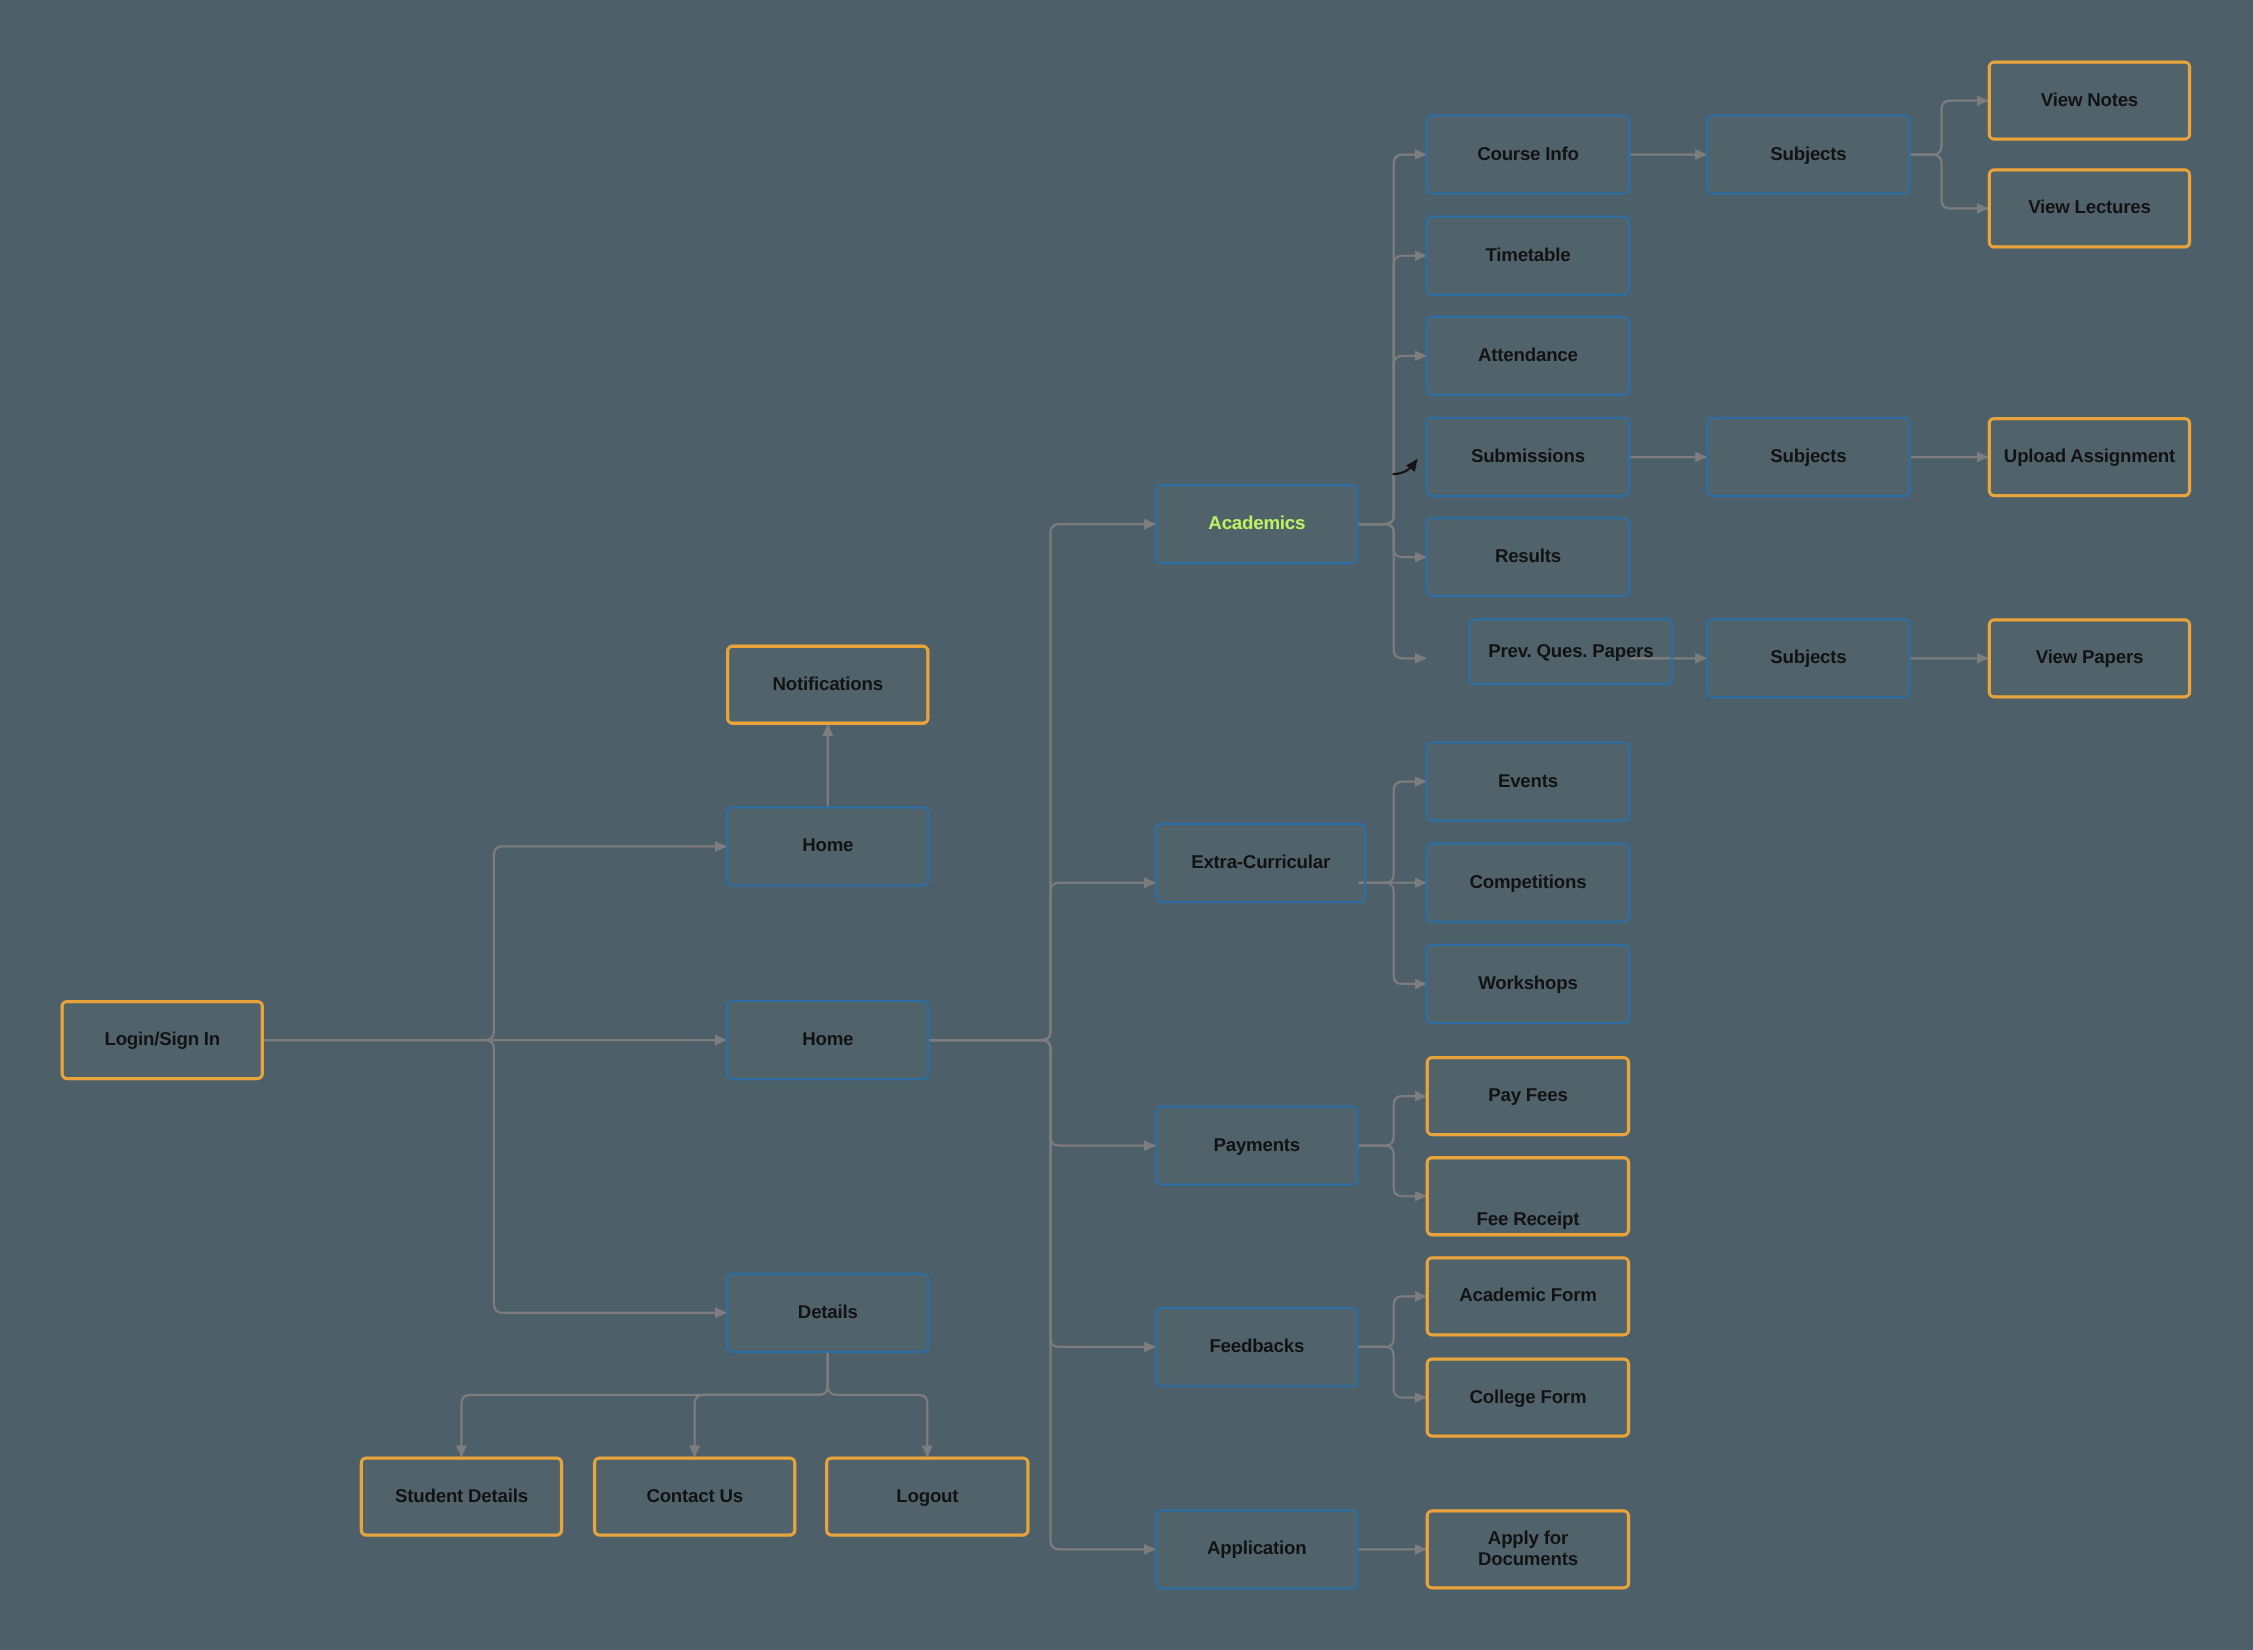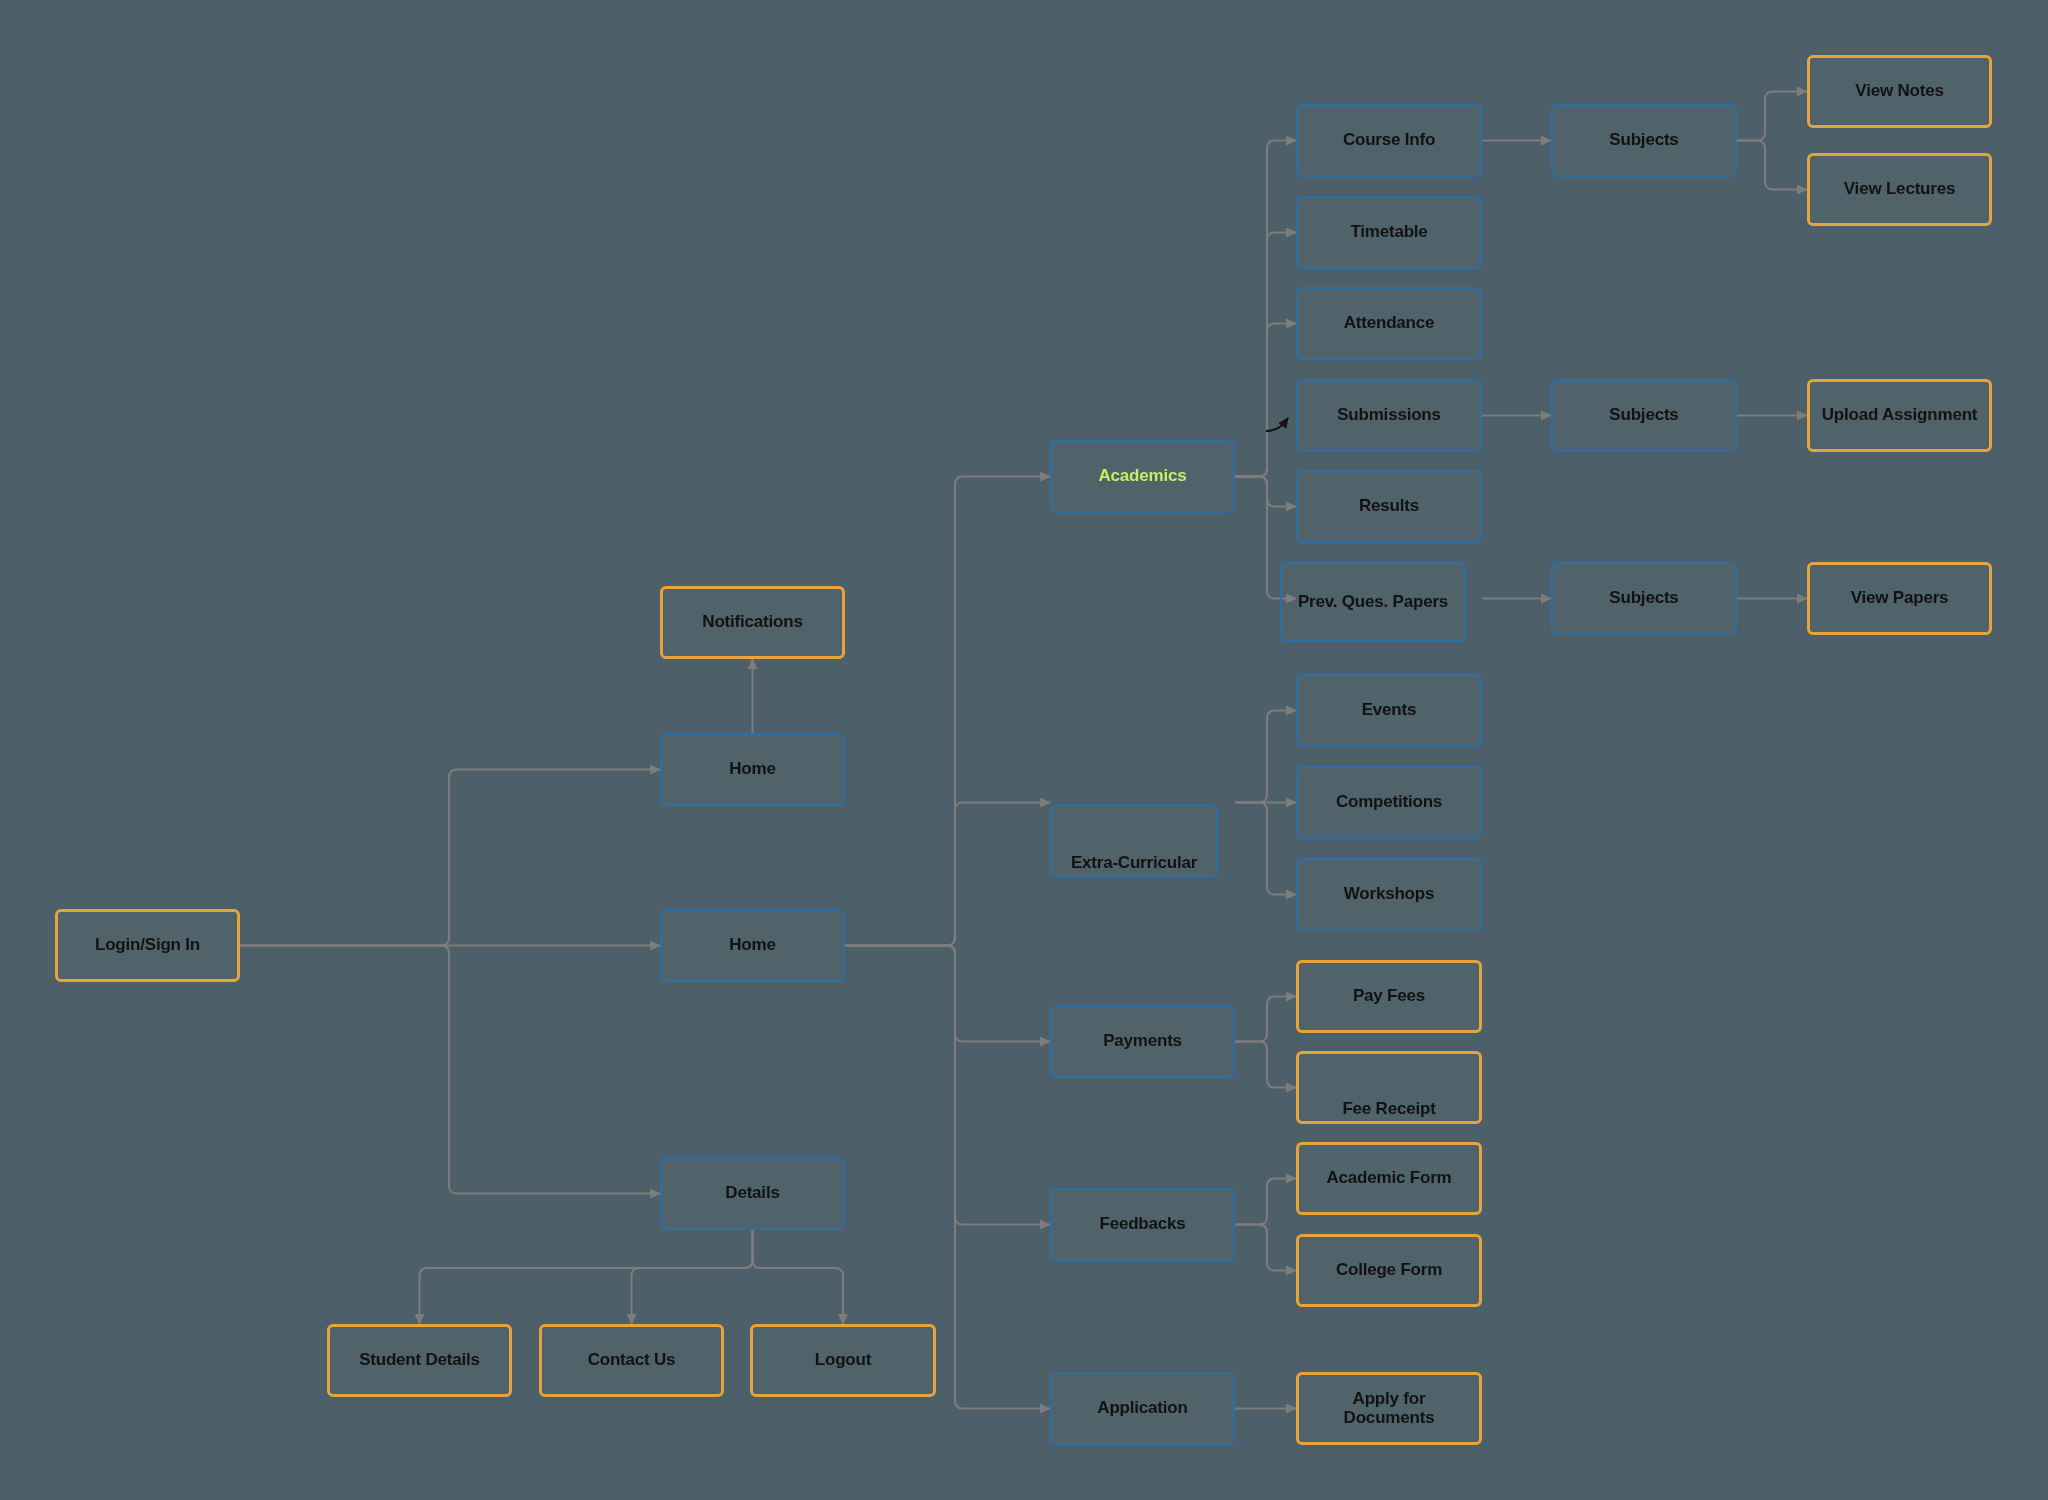--- a/index.html
+++ b/index.html
@@ -119,21 +119,21 @@
       </div>
       <div class="node blue" style="left: 1296px; top: 287px; width: 186px; height: 73px; border-color: rgb(45, 110, 165);">
         <span class="label" style="color: rgb(18, 18, 18);">Attendance</span>
       </div>
       <div class="node blue" style="left: 1296px; top: 379px; width: 186px; height: 73px; border-color: rgb(45, 110, 165);">
         <span class="label" style="color: rgb(18, 18, 18);">Submissions</span>
       </div>
       <div class="node blue" style="left: 1296px; top: 470px; width: 186px; height: 73px; border-color: rgb(45, 110, 165);">
         <span class="label" style="color: rgb(18, 18, 18);">Results</span>
       </div>
-      <div class="node blue" style="left: 1280px; top: 562px; width: 186px; height: 80px; border-color: rgb(45, 110, 165);">
+      <div class="node blue" style="left: 1335px; top: 562px; width: 186px; height: 61px; border-color: rgb(45, 110, 165);">
         <span class="label" style="color: rgb(18, 18, 18);">Prev. Ques. Papers</span>
       </div>
       <div class="node blue" style="left: 1551px; top: 104px; width: 186px; height: 73px; border-color: rgb(45, 110, 165);">
         <span class="label" style="color: rgb(18, 18, 18);">Subjects</span>
       </div>
       <div class="node blue" style="left: 1551px; top: 379px; width: 186px; height: 73px; border-color: rgb(45, 110, 165);">
         <span class="label" style="color: rgb(18, 18, 18);">Subjects</span>
       </div>
       <div class="node blue" style="left: 1551px; top: 562px; width: 186px; height: 73px; border-color: rgb(45, 110, 165);">
         <span class="label" style="color: rgb(18, 18, 18);">Subjects</span>
@@ -146,21 +146,21 @@
       </div>
       <div class="node orange" style="left: 1807px; top: 379px; width: 185px; height: 73px; border-color: rgb(232, 164, 59);">
         <span class="label" style="color: rgb(18, 18, 18);">Upload Assignment</span>
       </div>
       <div class="node orange" style="left: 1807px; top: 562px; width: 185px; height: 73px; border-color: rgb(232, 164, 59);">
         <span class="label" style="color: rgb(18, 18, 18);">View Papers</span>
       </div>
       <div class="node blue" style="left: 1296px; top: 674px; width: 186px; height: 73px; border-color: rgb(45, 110, 165);">
         <span class="label" style="color: rgb(18, 18, 18);">Events</span>
       </div>
-      <div class="node blue" style="left: 1050px; top: 804px; width: 168px; height: 73px; border-color: rgb(45, 110, 165); align-items: flex-end;">
+      <div class="node blue" style="left: 1050px; top: 748px; width: 192px; height: 73px; border-color: rgb(45, 110, 165);">
         <span class="label" style="color: rgb(18, 18, 18);">Extra-Curricular</span>
       </div>
       <div class="node blue" style="left: 1296px; top: 766px; width: 186px; height: 73px; border-color: rgb(45, 110, 165);">
         <span class="label" style="color: rgb(18, 18, 18);">Competitions</span>
       </div>
       <div class="node blue" style="left: 1296px; top: 858px; width: 186px; height: 73px; border-color: rgb(45, 110, 165);">
         <span class="label" style="color: rgb(18, 18, 18);">Workshops</span>
       </div>
       <div class="node blue" style="left: 1050px; top: 1005px; width: 185px; height: 73px; border-color: rgb(45, 110, 165);">
         <span class="label" style="color: rgb(18, 18, 18);">Payments</span>

